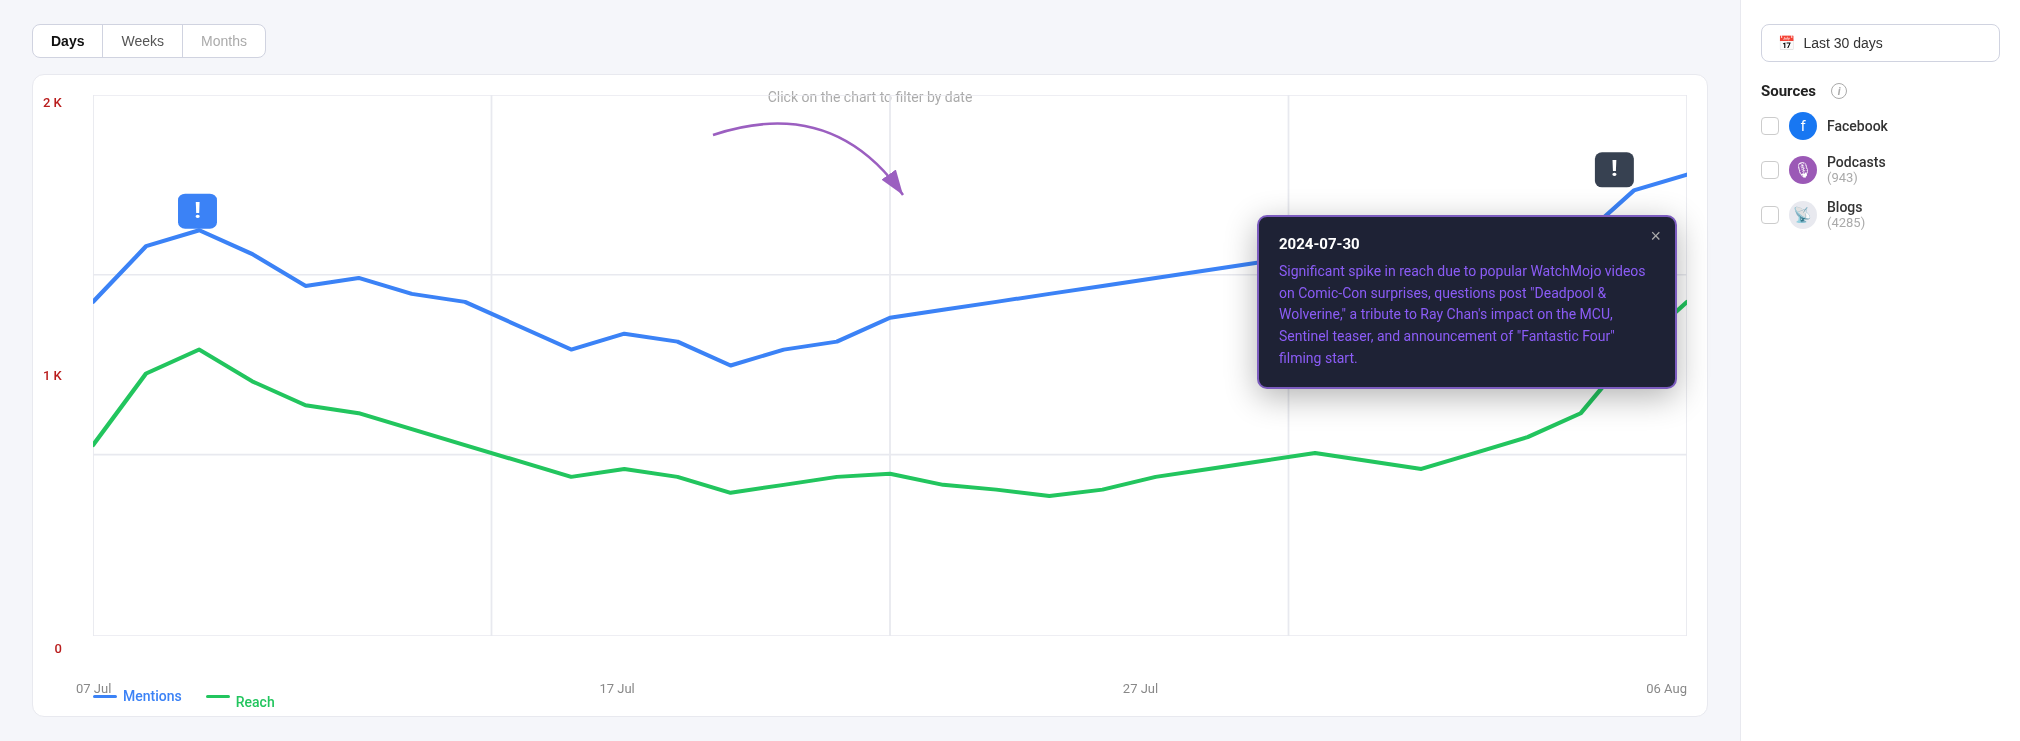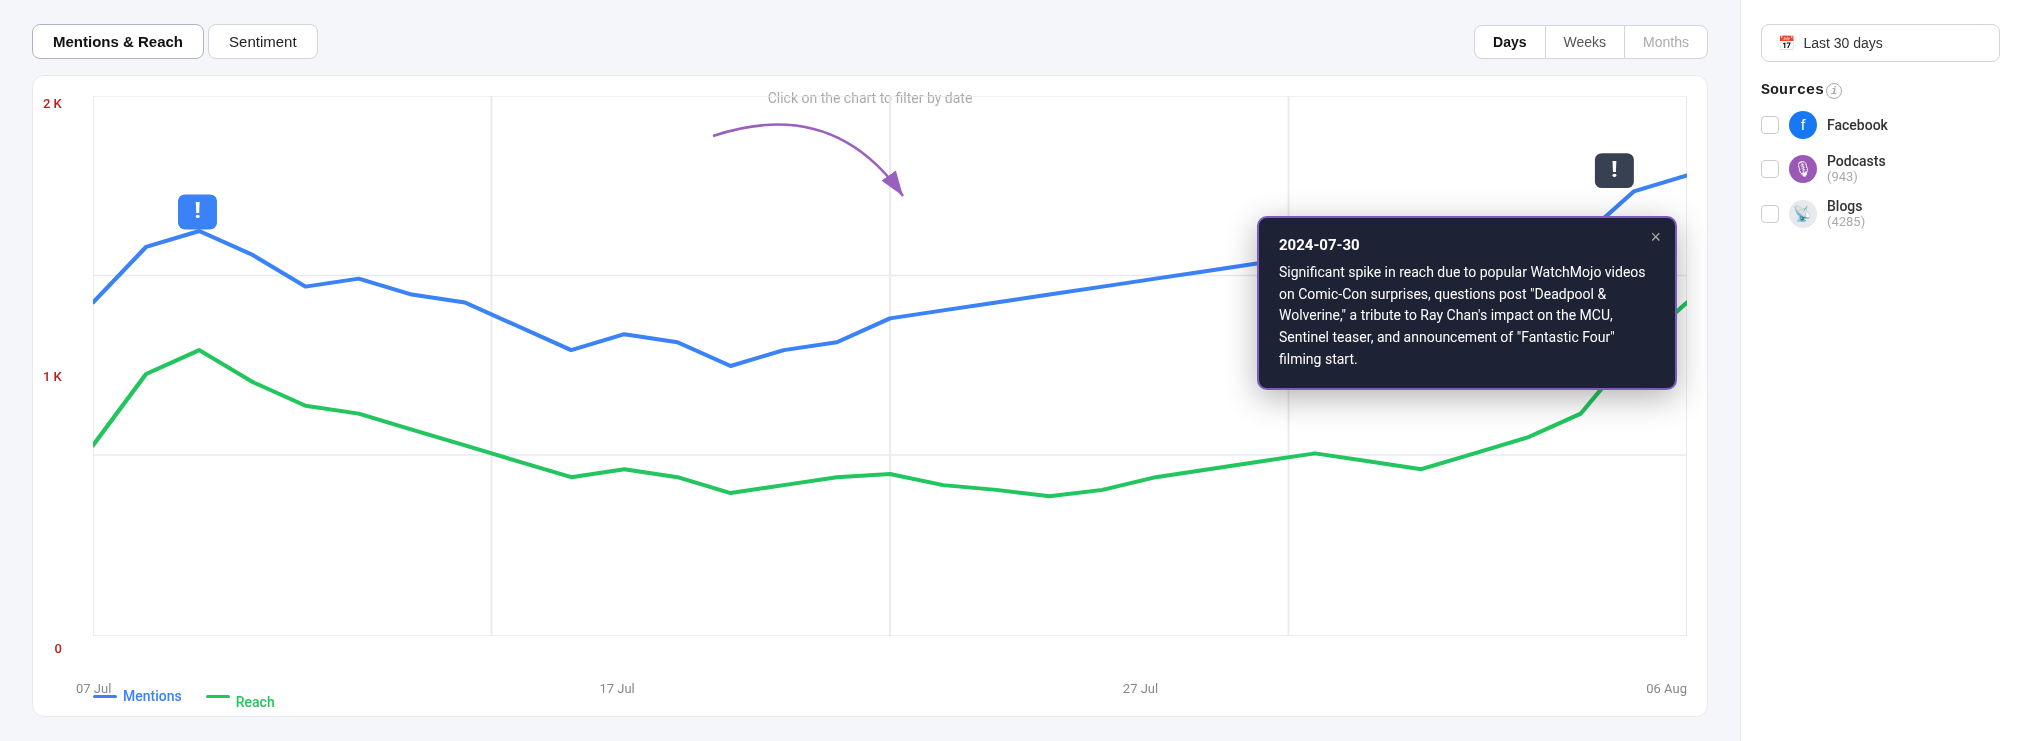--- a/index.html
+++ b/index.html
@@ -202,21 +202,21 @@
 
     .tooltip-date {
       font-size: 15px;
       font-weight: 700;
       margin-bottom: 8px;
       color: #fff;
     }
 
     .tooltip-text {
       font-size: 14px;
-      color: #ffffff;
+      color: #8b5cf6;
       line-height: 1.55;
     }
 
     
     .date-range-btn {
       display: flex;
       align-items: center;
       gap: 8px;
       border: 1.5px solid #d0d3e0;
       border-radius: 8px;
@@ -228,23 +228,22 @@
       width: 100%;
       font-weight: 500;
     }
 
     .sidebar-section-title {
       font-size: 15px;
       font-weight: 700;
       color: #222;
       display: flex;
       align-items: center;
-      gap: 2px;
+      gap: 15px;
       margin-bottom: 12px;
-      font-family: Liberation Mono, monospace;
     }
 
     .info-icon {
       width: 16px;
       height: 16px;
       border-radius: 50%;
       border: 1.5px solid #aaa;
       display: inline-flex;
       align-items: center;
       justify-content: center;
@@ -305,24 +304,20 @@
       width: calc(100% - 80px);
       height: calc(100% - 100px);
     }
   </style>
 </head>
 <body>
 
 <div class="main-content">
 
   <div class="tabs-row">
-    <div class="tab-group">
-      <button class="tab-btn active">Mentions &amp; Reach</button>
-      <button class="tab-btn">Sentiment</button>
-    </div>
 
     <div class="period-group">
       <button class="period-btn active">Days</button>
       <button class="period-btn">Weeks</button>
       <button class="period-btn muted">Months</button>
     </div>
   </div>
 
   <div class="chart-area">
     <span class="chart-hint">Click on the chart to filter by date</span>

